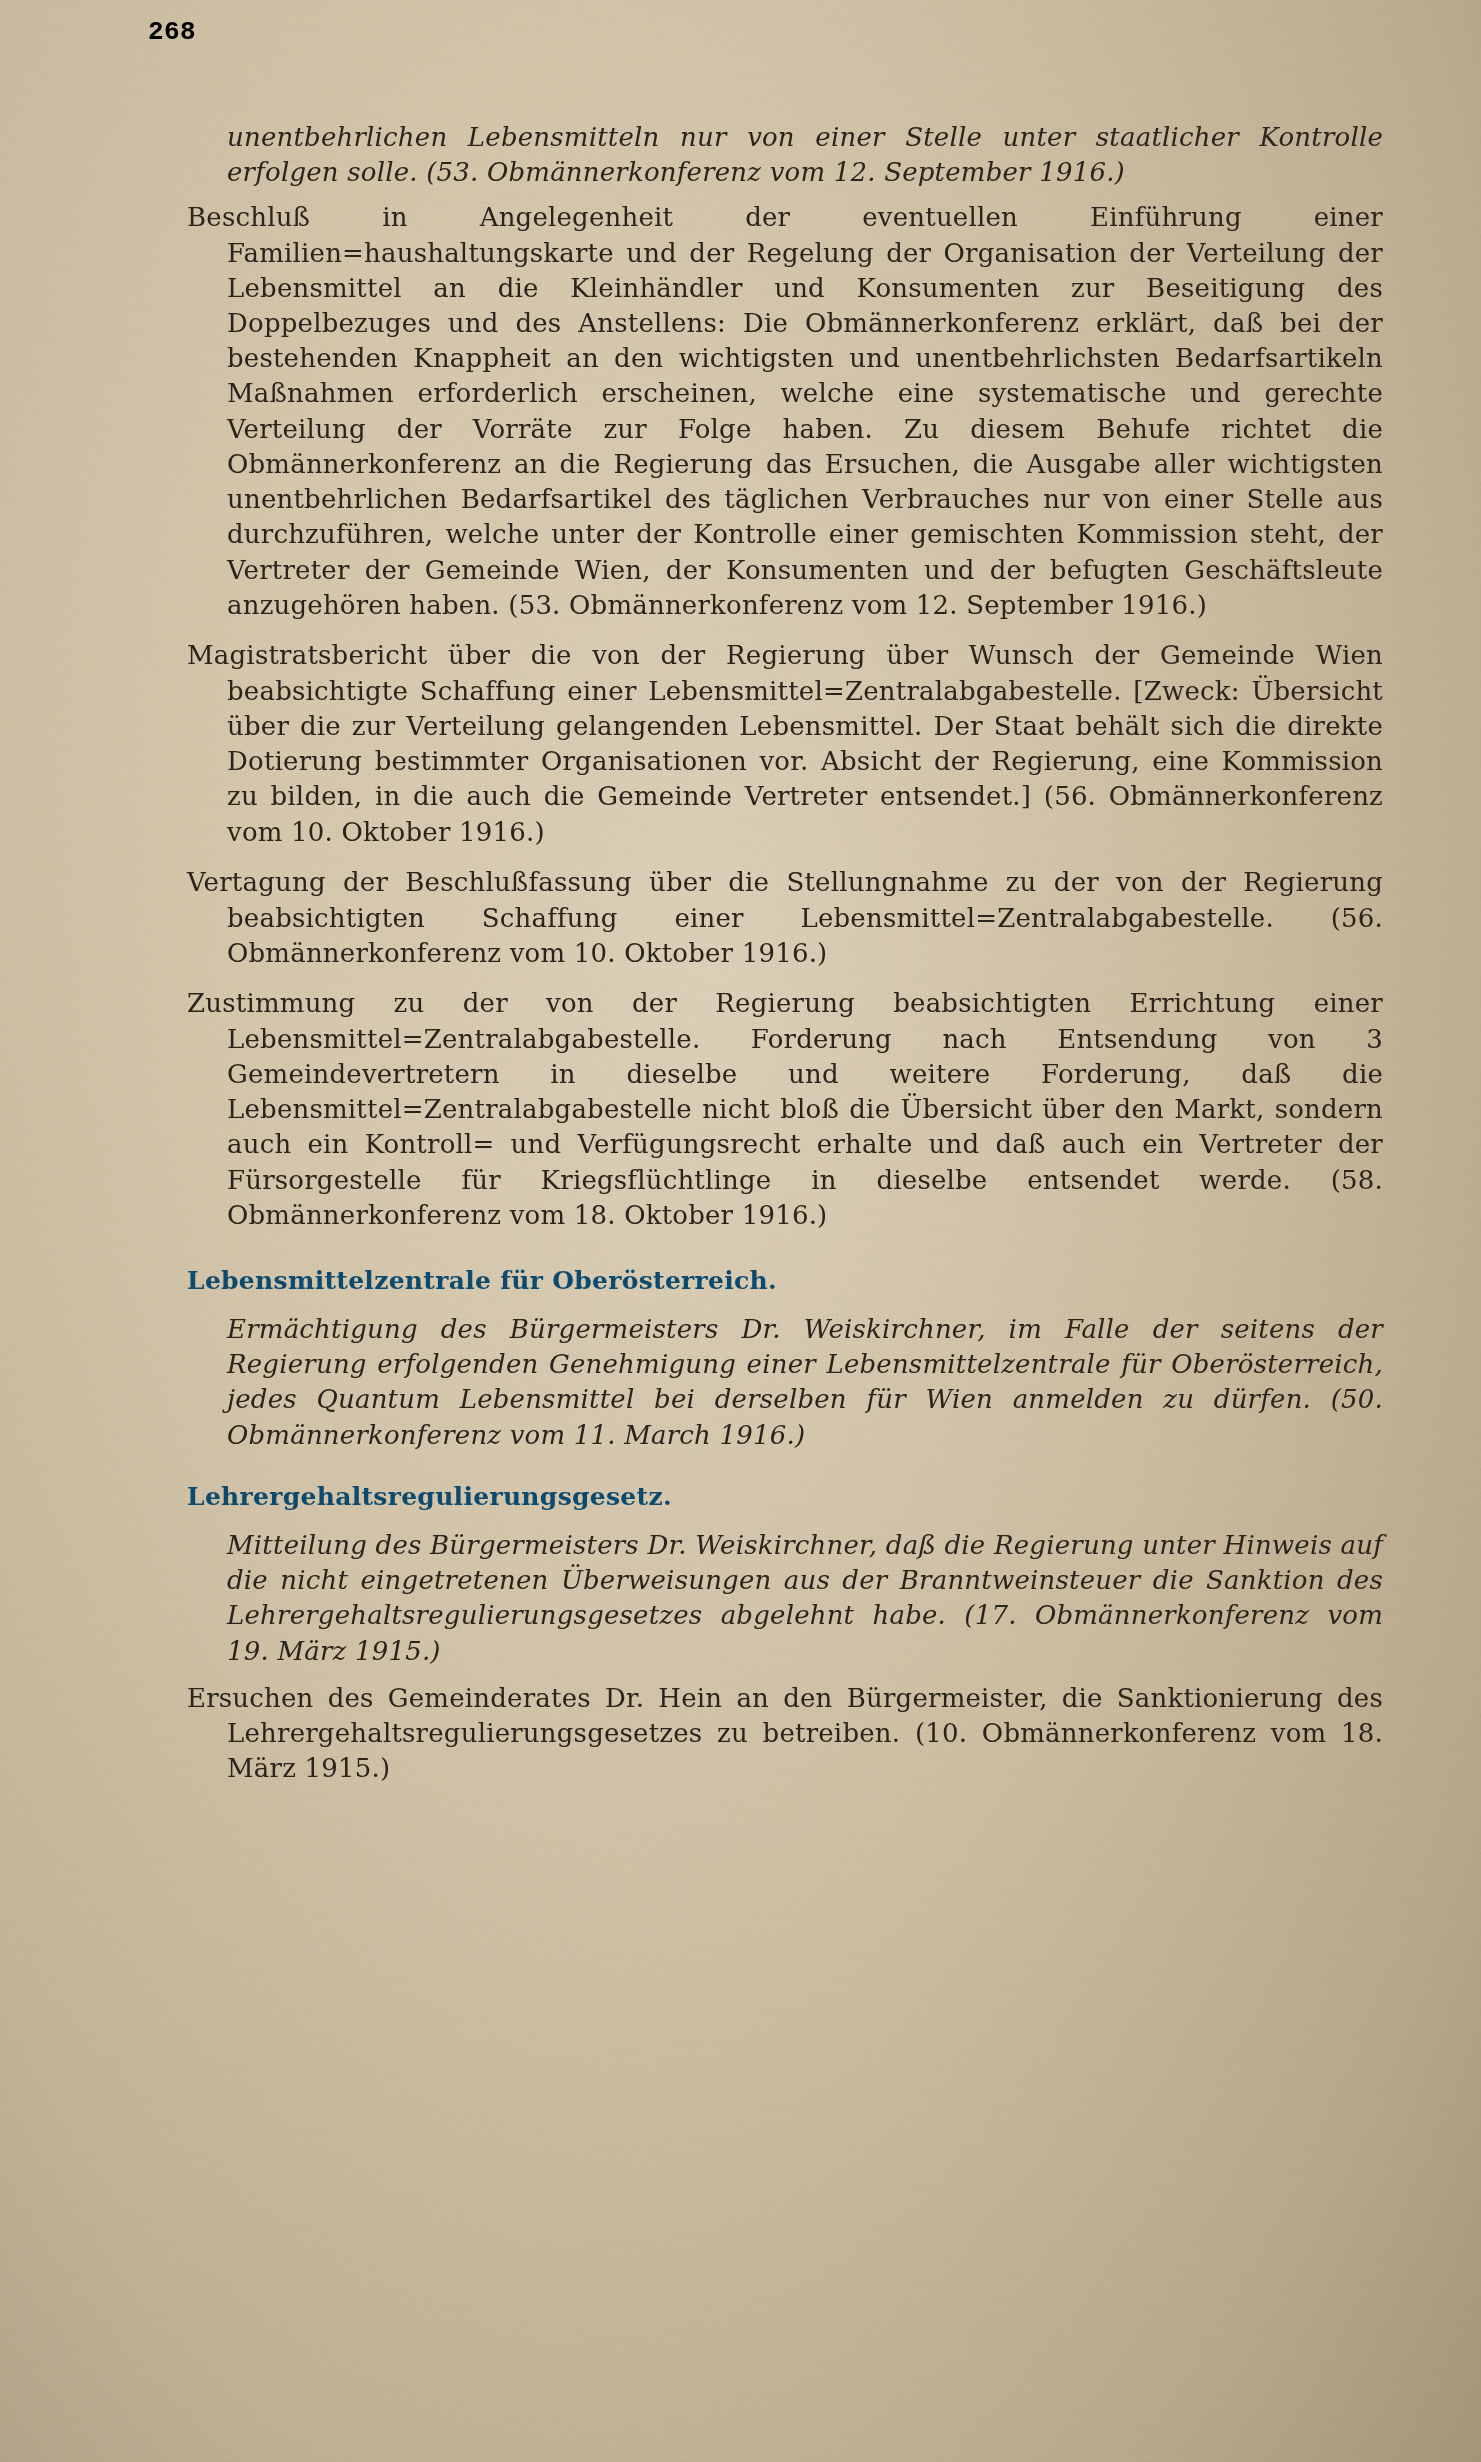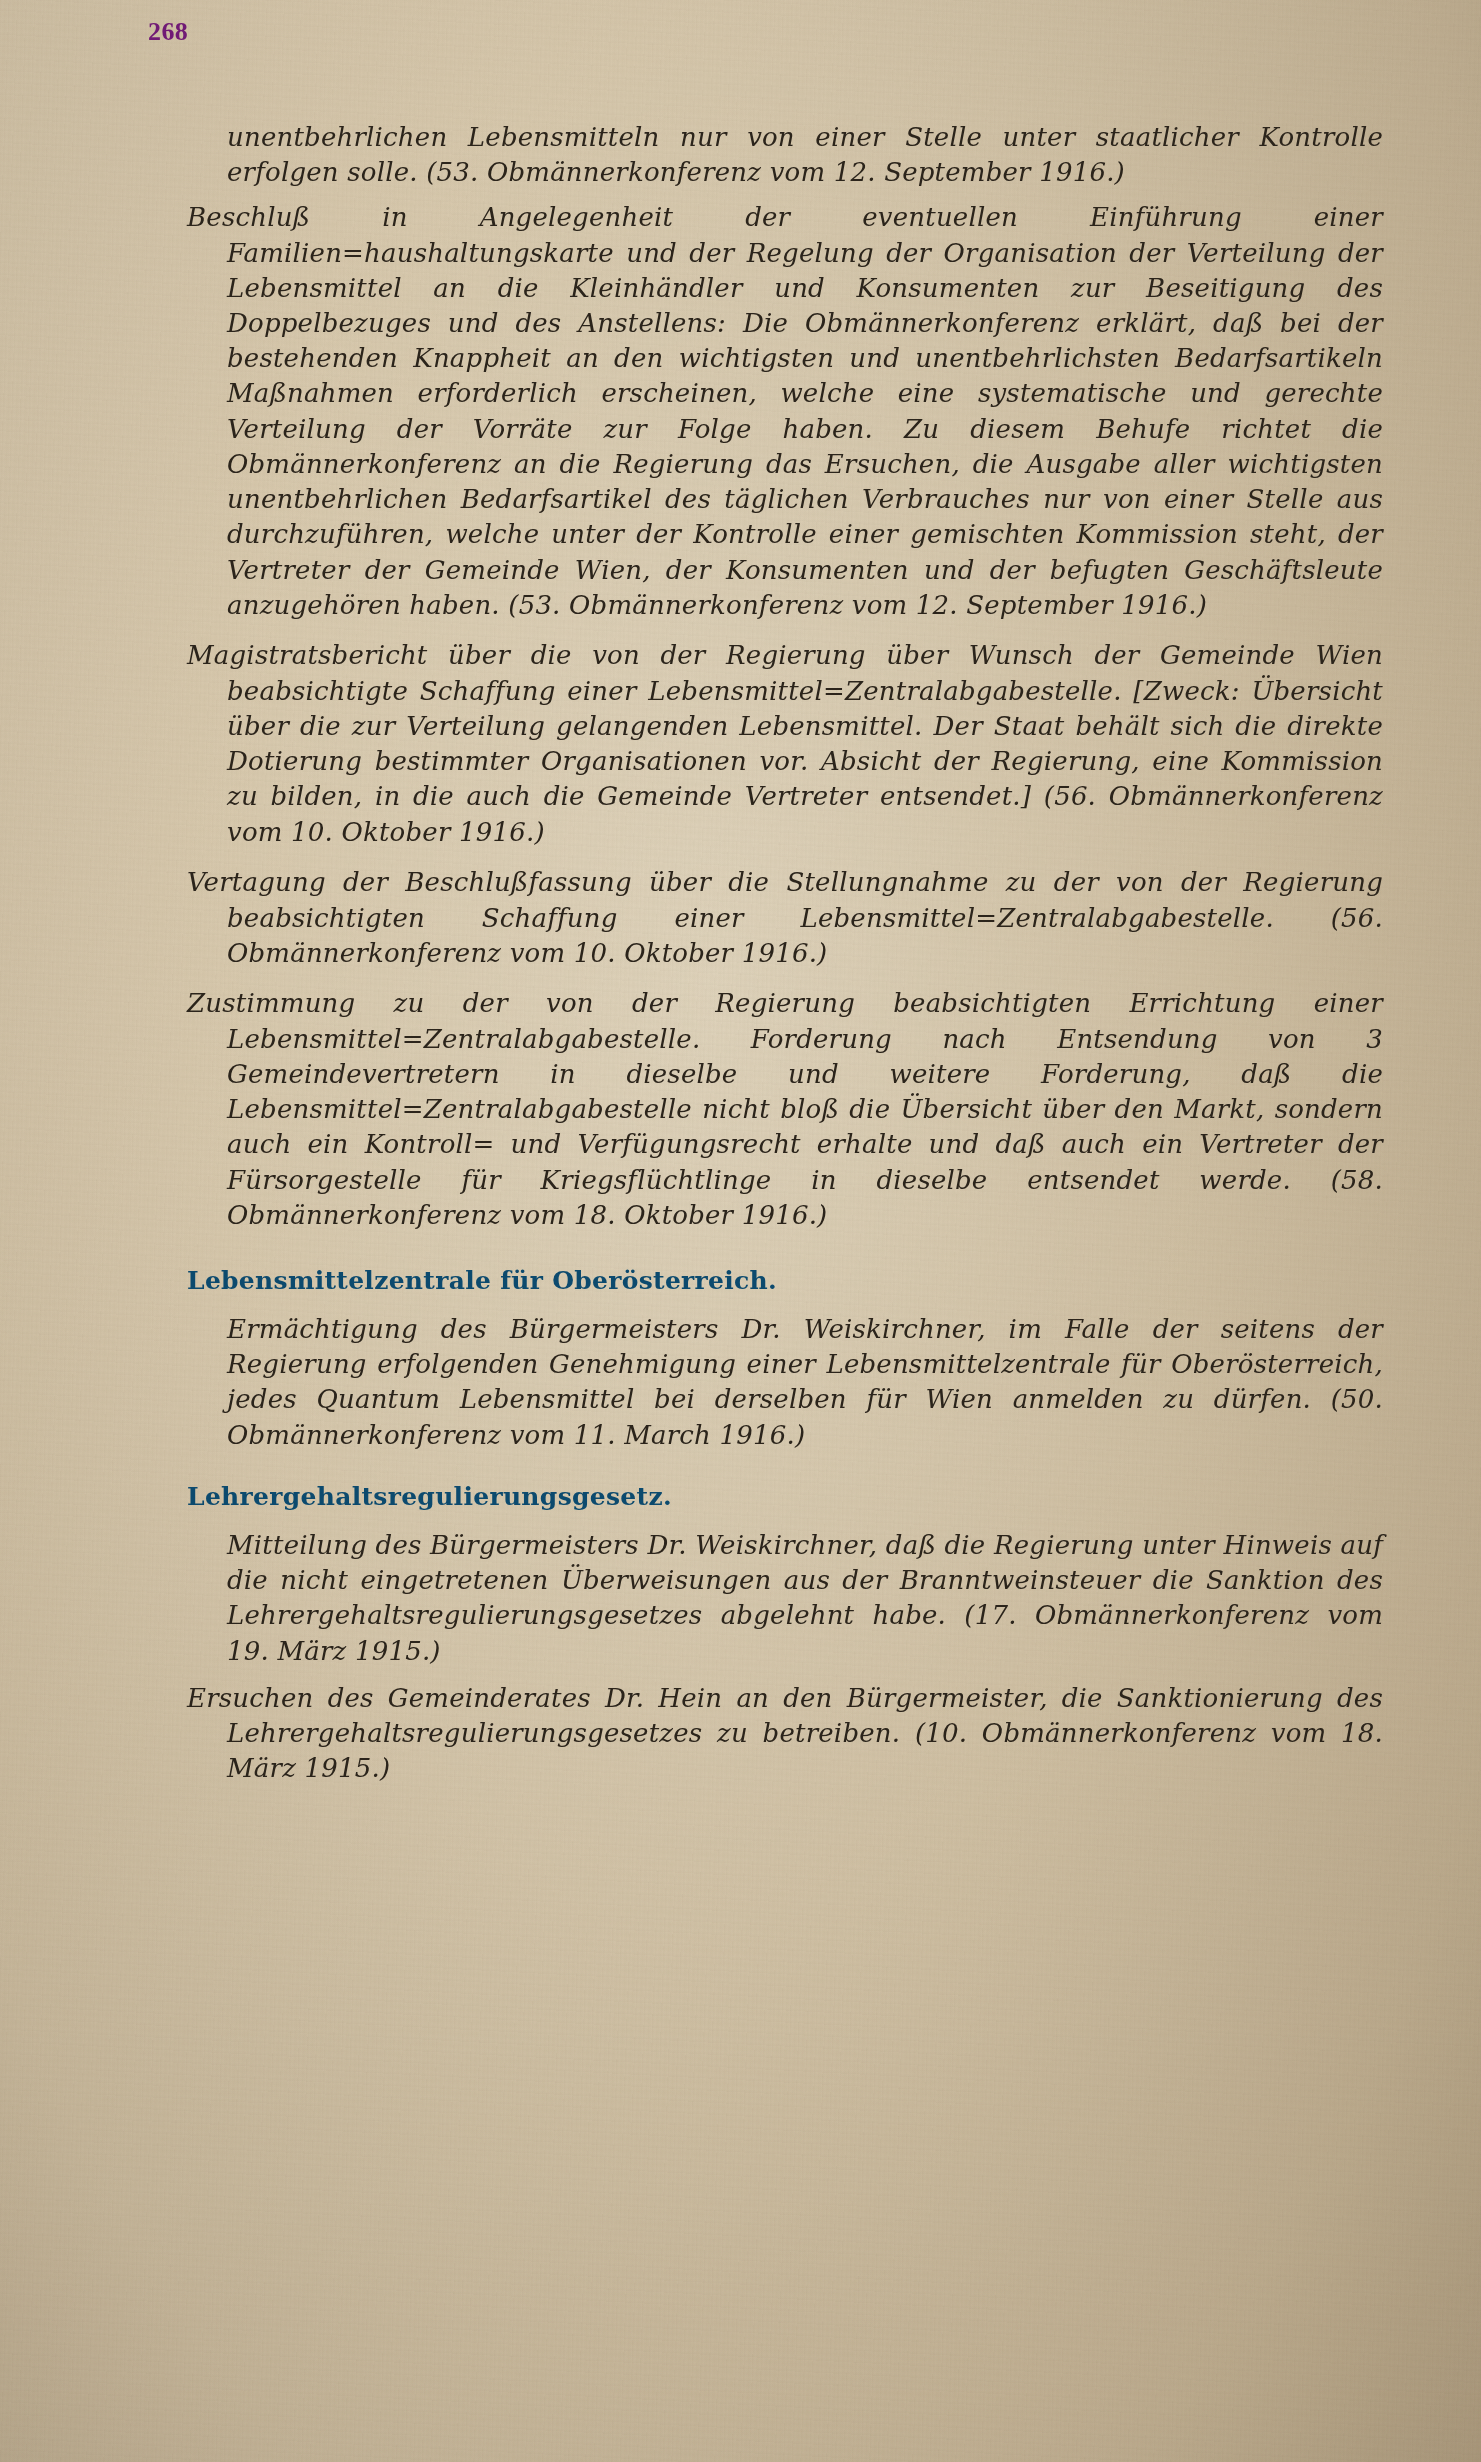--- a/index.html
+++ b/index.html
@@ -35,24 +35,24 @@
   .content {
     position: absolute;
     inset: 0;
     z-index: 3;
   }
 
   .folio {
     position: absolute;
     left: 148px;
     top: 17px;
-    font-family: Liberation Serif, serif;
+    font-family: Liberation Mono, monospace;
     font-weight: 700;
     font-size: 26px;
-    color: #701a75;
+    color: #000000;
     letter-spacing: 0.4px;
   }
 
   .textblock {
     position: absolute;
     left: 187px;
     top: 120px;
     width: 1196px;
   }
 
@@ -64,21 +64,20 @@
     text-align: justify;
     text-justify: inter-word;
     margin: 0 0 11.2px 0;
     letter-spacing: 0.2px;
     font-family: "DejaVu Serif", serif;
     -webkit-font-smoothing: antialiased;
   }
   .para.hang {
     padding-left: 40px;
     text-indent: -40px;
-    font-style: italic;
   }
   .para.indent-first {
     padding-left: 40px;
     text-indent: 0;
     font-style: italic;
   }
   .para:last-child { margin-bottom: 0; }
 
   .para.tight { line-height: 1.33; }
 

